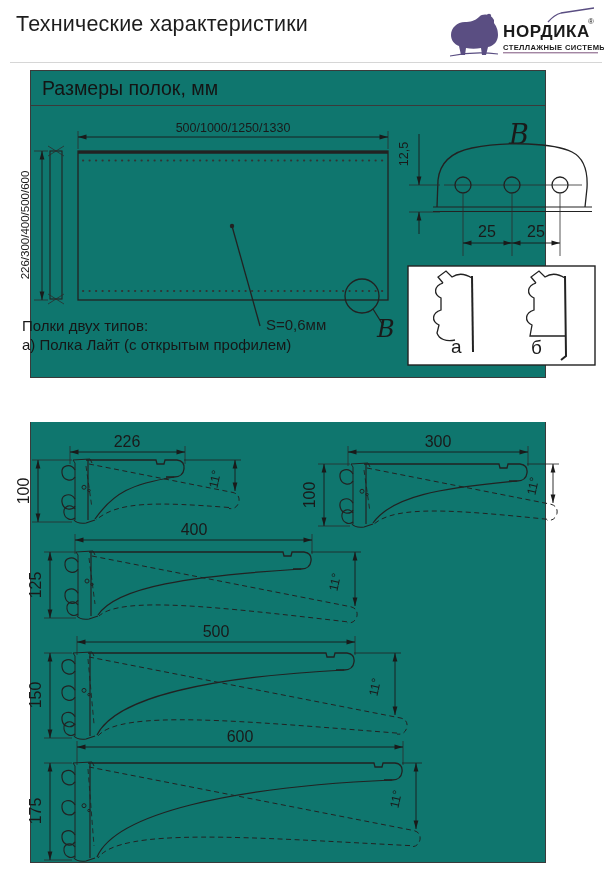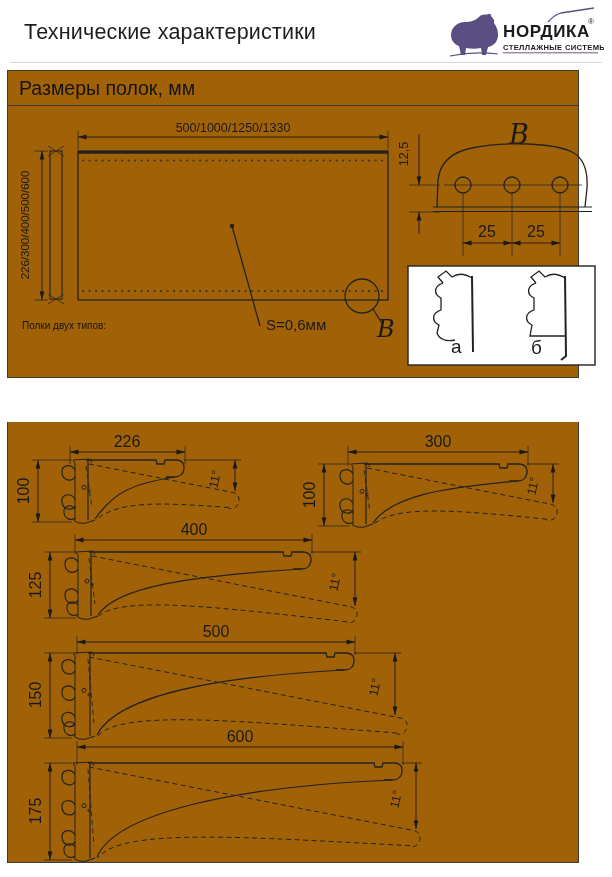--- a/index.html
+++ b/index.html
@@ -1,24 +1,24 @@
 <!DOCTYPE html>
 <html><head>
 <meta charset="utf-8">
 <style>
   html,body{margin:0;padding:0;background:#fff}
   .page{position:relative;width:612px;height:877px;background:#ffffff;
         font-family:"Liberation Sans",sans-serif;overflow:hidden}
   .abs{position:absolute}
-  .hdr-title{position:absolute;left:16px;top:12px;margin:8px;font-size:21.5px;font-weight:400;
+  .hdr-title{position:absolute;left:16px;top:12px;margin:0;font-size:21.5px;font-weight:400;
              color:#1d1d1d;letter-spacing:.2px}
   .sep{position:absolute;left:10px;top:62px;width:592px;height:1px;background:#d6d6d6}
-  .box{position:absolute;left:7px;width:572px;border:1.5px solid #3a3a3a;box-sizing:border-box;background:#a16207}
+  .box{position:absolute;left:30px;width:516px;border:1.5px solid #3a3a3a;box-sizing:border-box;background:#0f766e}
   .sec-hdr{display:flex;align-items:center;padding-left:11px;font-size:19.5px;color:#141414}
-  .notes{position:absolute;left:22px;top:316px;font-size:10px;color:#161616;line-height:19px}
+  .notes{position:absolute;left:22px;top:316px;font-size:15px;color:#161616;line-height:19px}
   .notes span{display:block;white-space:nowrap}
   svg text{font-family:"Liberation Sans",sans-serif;fill:#1a1a1a}
   .ln{fill:none;stroke:#222;stroke-width:1.3}
   .ln2{fill:none;stroke:#222;stroke-width:2}
   .thin{fill:none;stroke:#2c2c2c;stroke-width:.8}
   .dim{stroke:#1a1a1a;stroke-width:.9}
   .perf{stroke:#333;stroke-width:2;stroke-dasharray:.2 6.3;stroke-linecap:round}
   .dimtxt{font-size:16px}
   .dimtxt-s{font-size:12.5px}
   .dimtxt-xs{font-size:11.5px}
@@ -136,20 +136,21 @@
         <path class="ln" d="M551,172 C543,167 537,167 531,171 L525,165 L517,171 L522,177"></path>
         <path class="ln" d="M522,177 C513,180 512,188 520,192 L520,204 C511,207 510,215 518,219 L516,230 L551,230"></path>
       </g>
       <text class="proftxt" x="437" y="247">а</text>
       <text class="proftxt" x="517" y="248">б</text>
     </g>
   </svg>
 
   <div class="notes">
     <span>Полки двух типов:</span>
+    <span>а) Полка Лайт (с открытым профилем)</span>
   </div>
 
 
   <div class="box" style="top:422px;height:441px;border-top:none"></div>
 
   <svg class="abs" style="left:14px;top:422px" width="583" height="441" viewBox="0 0 583 441">
 
     <g>
       <line class="thin" x1="56" y1="24" x2="56" y2="42"></line>
       <line class="thin" x1="171" y1="24" x2="171" y2="42"></line>

